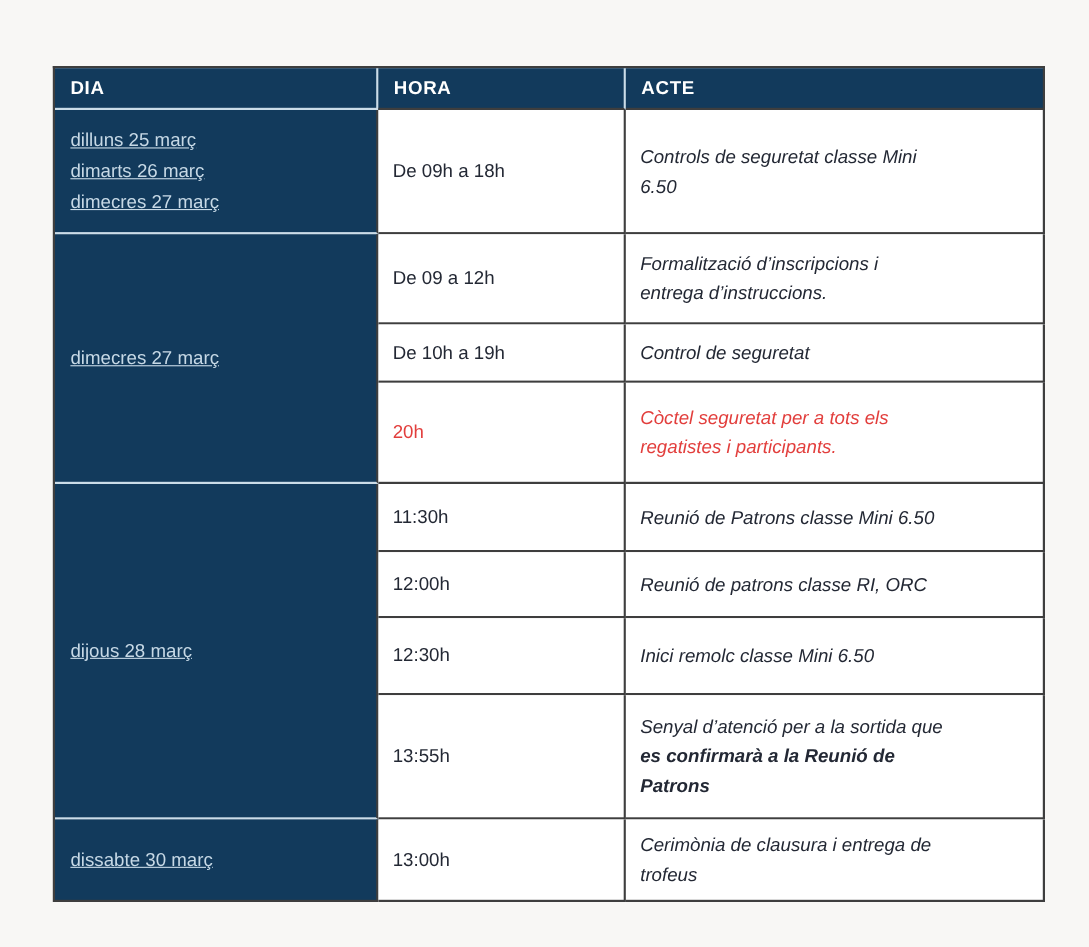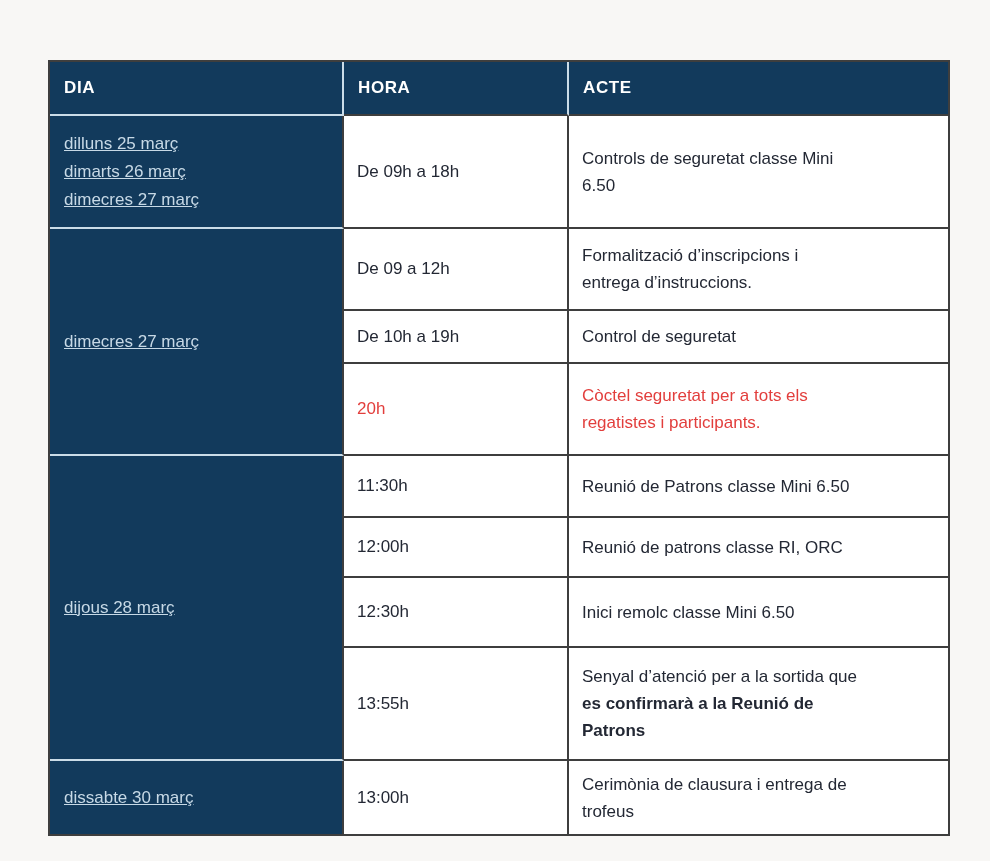--- a/index.html
+++ b/index.html
@@ -62,41 +62,42 @@
     color: var(--ink, #232834);
     font-size: 17px;
     padding: 0 6px 0 13px;
   }
   td.acte {
     background: var(--cell_bg, #FFFFFF);
     color: var(--ink, #232834);
     font-size: 17px;
     line-height: 27px;
     padding: 0 8px 0 13px;
+    font-style: italic;
   }
   
   .light-b { border-bottom-color: var(--border_light, #CBDCE8); }
   .light-r { border-right-color: var(--border_light, #CBDCE8); }
   
   td.red { color: var(--red, #E23E3C); }
   .bold { font-weight: 700; }
 </style>
 </head>
 <body>
 
 <div class="page">
 
   <table class="program">
     <colgroup>
       <col class="c-dia">
         <col class="c-hora">
         <col class="c-acte">
     </colgroup>
     <thead>
-      <tr style="height:54px">
+      <tr style="height:38px">
         <th class="nav light-b light-r">DIA</th>
         <th class="nav light-r">HORA</th>
         <th class="nav">ACTE</th>
       </tr>
     </thead>
     <tbody>
 
       <tr style="height:113px">
         <td class="day light-b">
           <div>dilluns 25 març</div>

